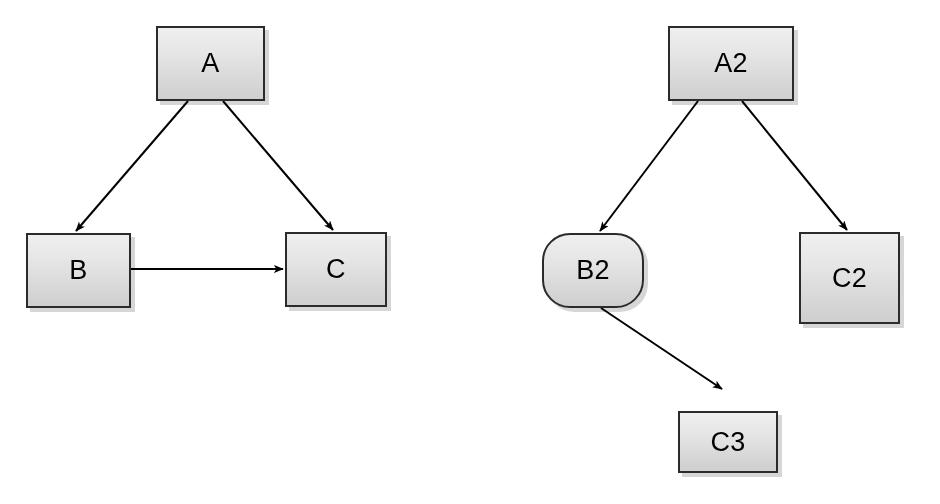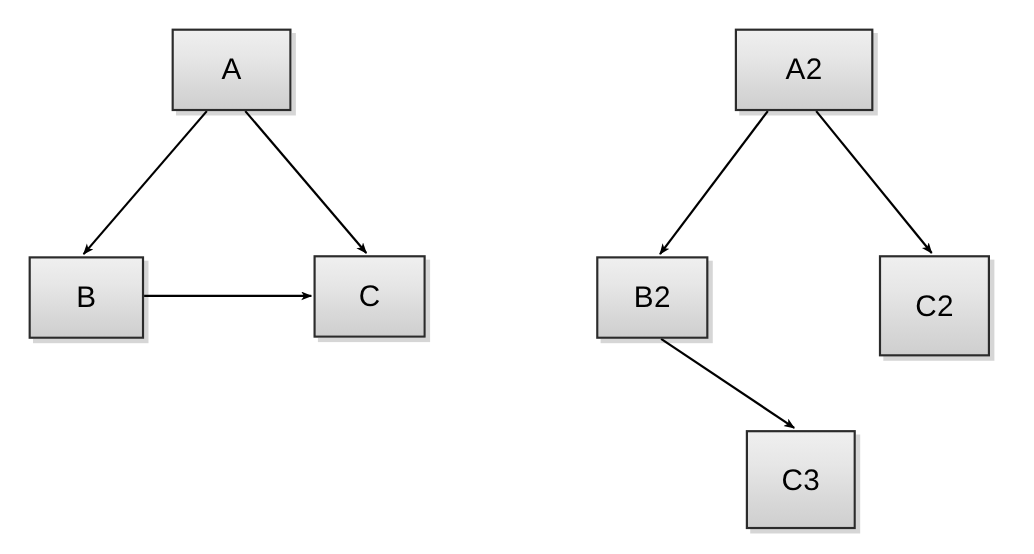--- a/index.html
+++ b/index.html
@@ -73,24 +73,24 @@
       </div>
       <div class="node" style="left: 26px; top: 233px; width: 105px; height: 75px;">
         <span class="node-label">B</span>
       </div>
       <div class="node" style="left: 285px; top: 232px; width: 102px; height: 75px;">
         <span class="node-label">C</span>
       </div>
       <div class="node" style="left: 668px; top: 26px; width: 126px; height: 75px;">
         <span class="node-label">A2</span>
       </div>
-      <div class="node" style="left: 542px; top: 233px; width: 102px; height: 75px;">
+      <div class="node" style="left: 542px; top: 233px; width: 102px; height: 75px; border-radius: 28px;">
         <span class="node-label">B2</span>
       </div>
       <div class="node" style="left: 799px; top: 232px; width: 101px; height: 92px;">
         <span class="node-label">C2</span>
       </div>
-      <div class="node" style="left: 678px; top: 391px; width: 100px; height: 90px;">
+      <div class="node" style="left: 678px; top: 411px; width: 100px; height: 62px;">
         <span class="node-label">C3</span>
       </div>
     </div>
 
 </div>
 
 </body></html>

